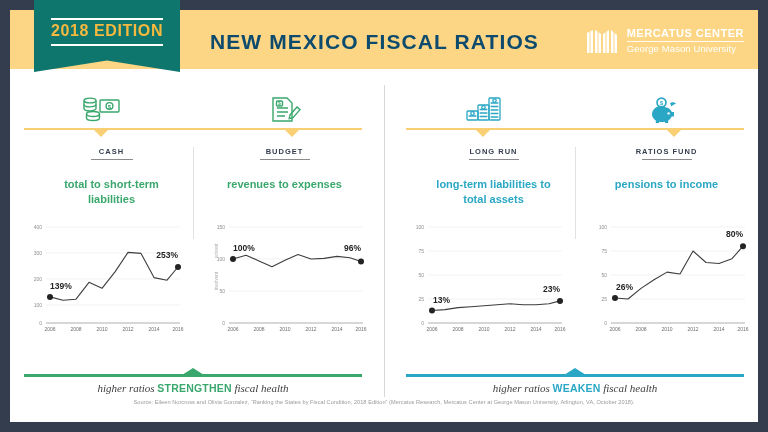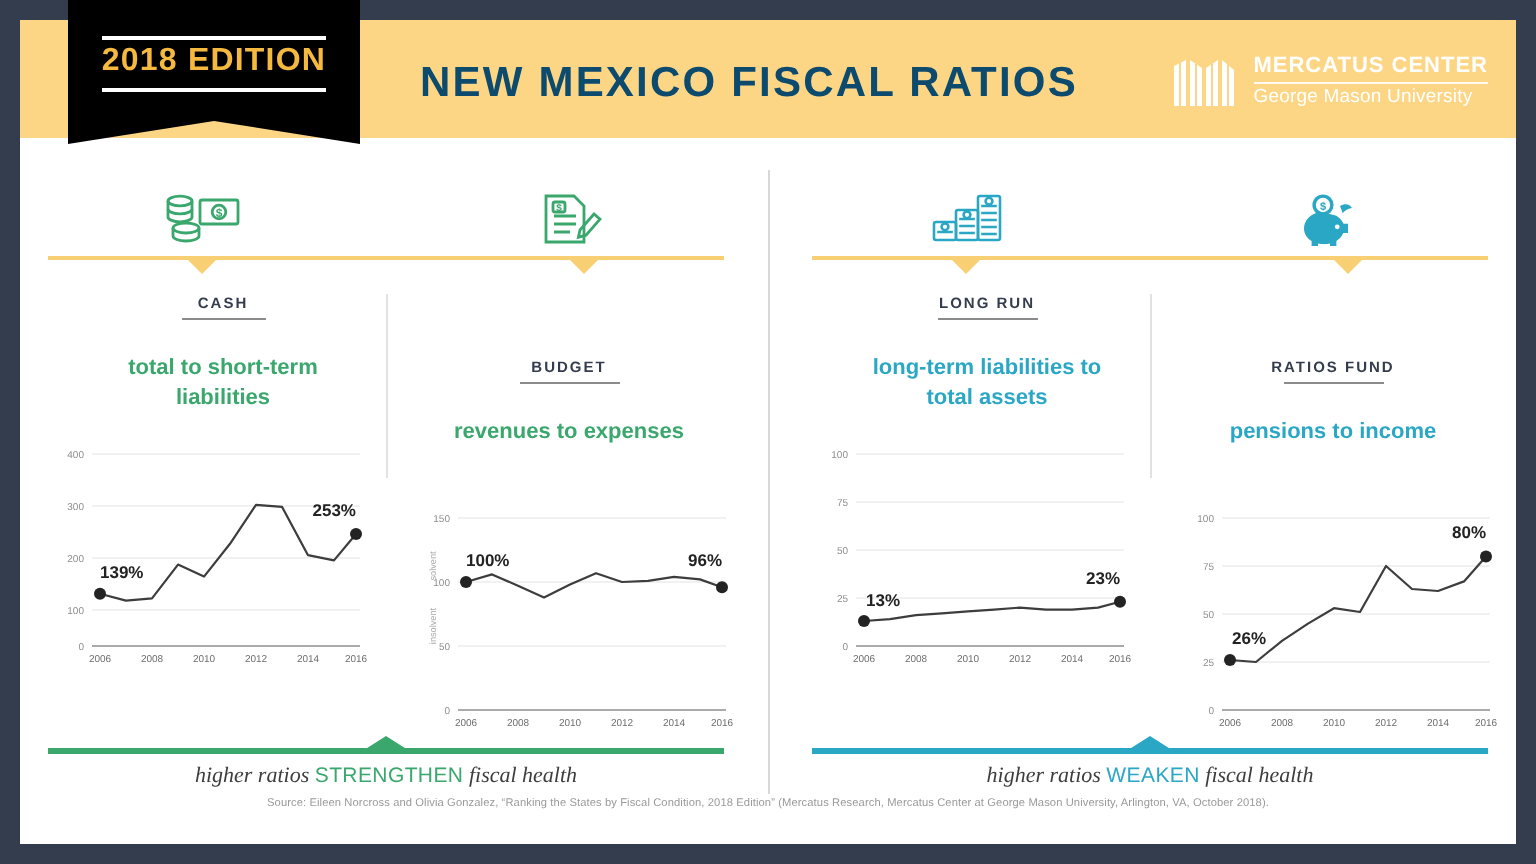--- a/index.html
+++ b/index.html
@@ -26,21 +26,21 @@
     position: absolute;
     left: 200px; top: 20px;
     font-size: 21px; font-weight: bold;
     letter-spacing: 1.1px;
     color: #0c4a6e;
   }
   .badge {
     position: absolute;
     left: 24px; top: -10px;
     width: 146px; height: 72px;
-    background: #000000;
+    background: #0f766e;
     clip-path: polygon(0 0, 100% 0, 100% 100%, 50% 84%, 0 100%);
     text-align: center;
   }
   .badge-rule {
     width: 112px; height: 2px; background: #ffffff;
     margin: 0 auto;
   }
   .badge-rule.top { margin-top: 18px; }
   .badge-rule.bot { margin-top: 1px; }
   .badge-edition {
@@ -101,21 +101,21 @@
     width: 14px; height: 7px; background: #f8cf72;
     clip-path: polygon(0 0, 100% 0, 50% 100%);
   }
   .notch.a { left: 84px; }
   .notch.b { left: 275px; }
 
   .col {
     position: absolute; top: 72px; width: 183px; height: 258px;
   }
   .col.a { left: 0; padding-left: 20px; }
-  .col.b { left: 183px; margin-top: 32px; }
+  .col.b { left: 183px; }
   .col-divider {
     position: absolute; left: 183px; top: 78px;
     width: 1px; height: 92px; background: #e2e2e2;
   }
 
   .cat {
     text-align: center;
     font-size: 7.5px; font-weight: bold;
     letter-spacing: 1px; color: #343d4d;
     padding-top: 6px;
@@ -172,21 +172,21 @@
 
   .foot-text {
     position: absolute; top: 313px; left: 0; width: 100%;
     text-align: center;
     font-family: "Liberation Serif", serif;
     font-style: italic;
     font-size: 11px; color: #3d3d3d;
   }
   .foot-text b {
     font-family: "Liberation Sans", sans-serif;
-    font-style: normal; font-weight: normal;
+    font-style: normal; font-weight: bold;
     font-size: 10.5px; letter-spacing: .2px;
   }
   .green .foot-text b { color: #3aa76d; }
   .teal  .foot-text b { color: #2aa7c4; }
 
   .source {
     position: absolute; left: 0; top: 389px;
     width: 748px; text-align: center;
     font-size: 5.6px; color: #9a9a9a;
     letter-spacing: .05px;

